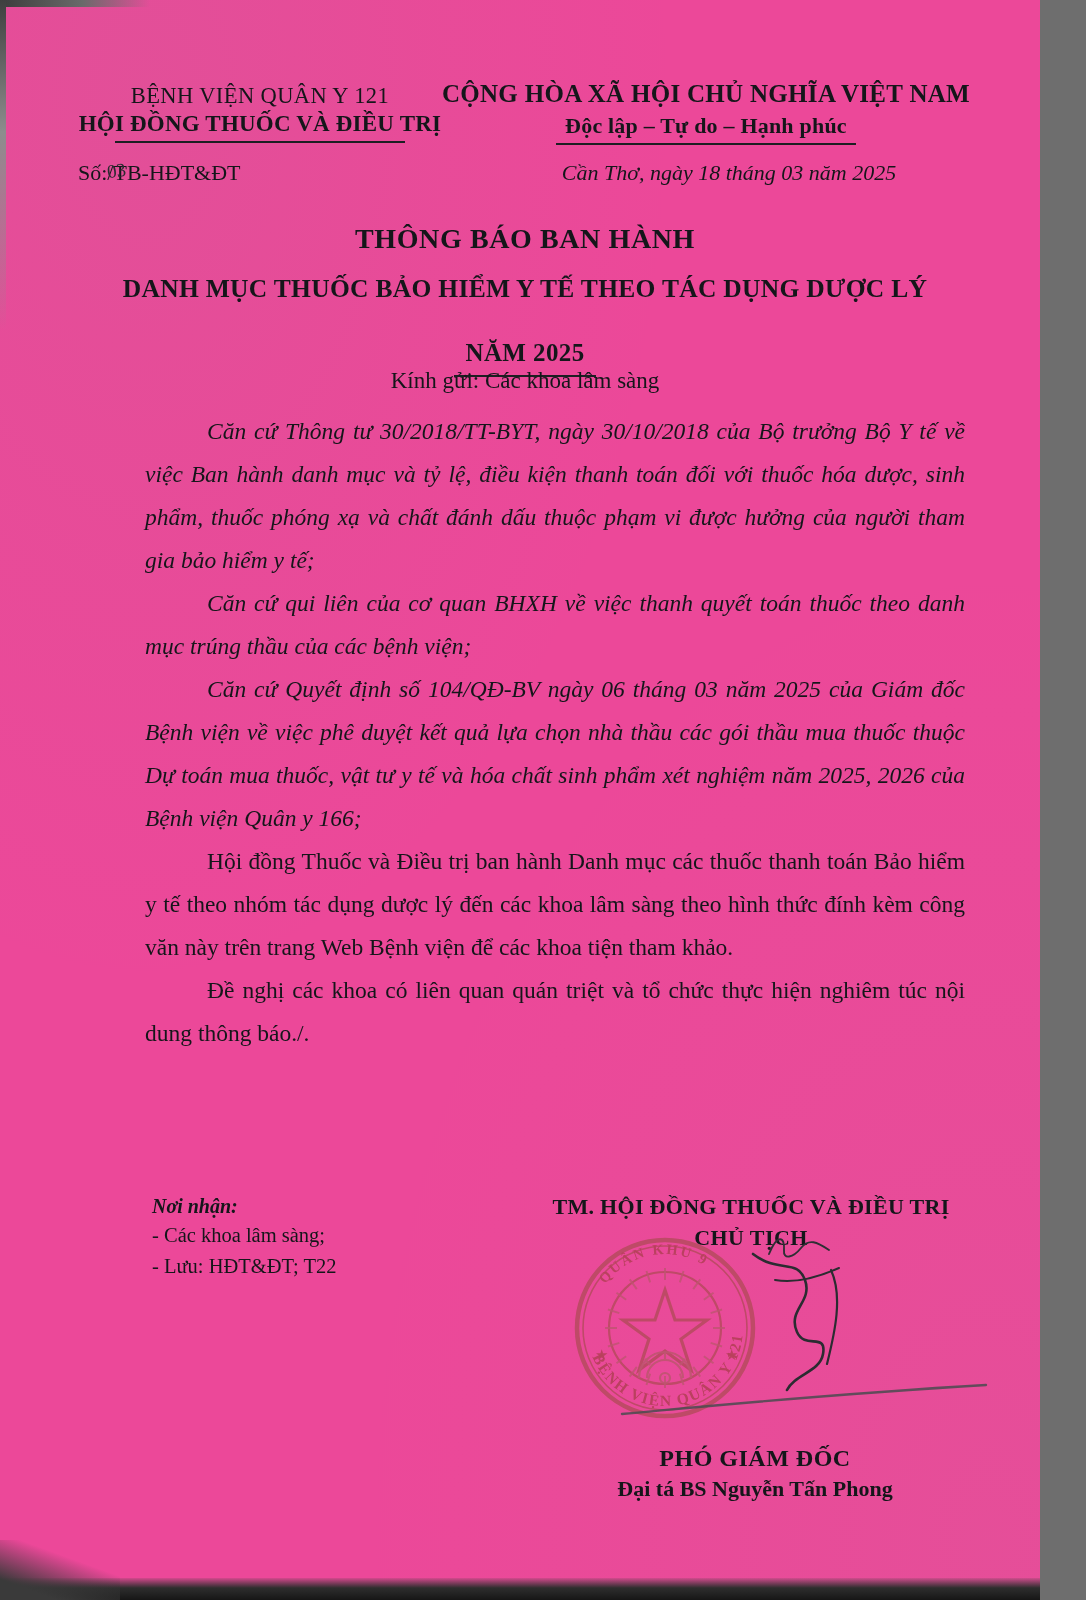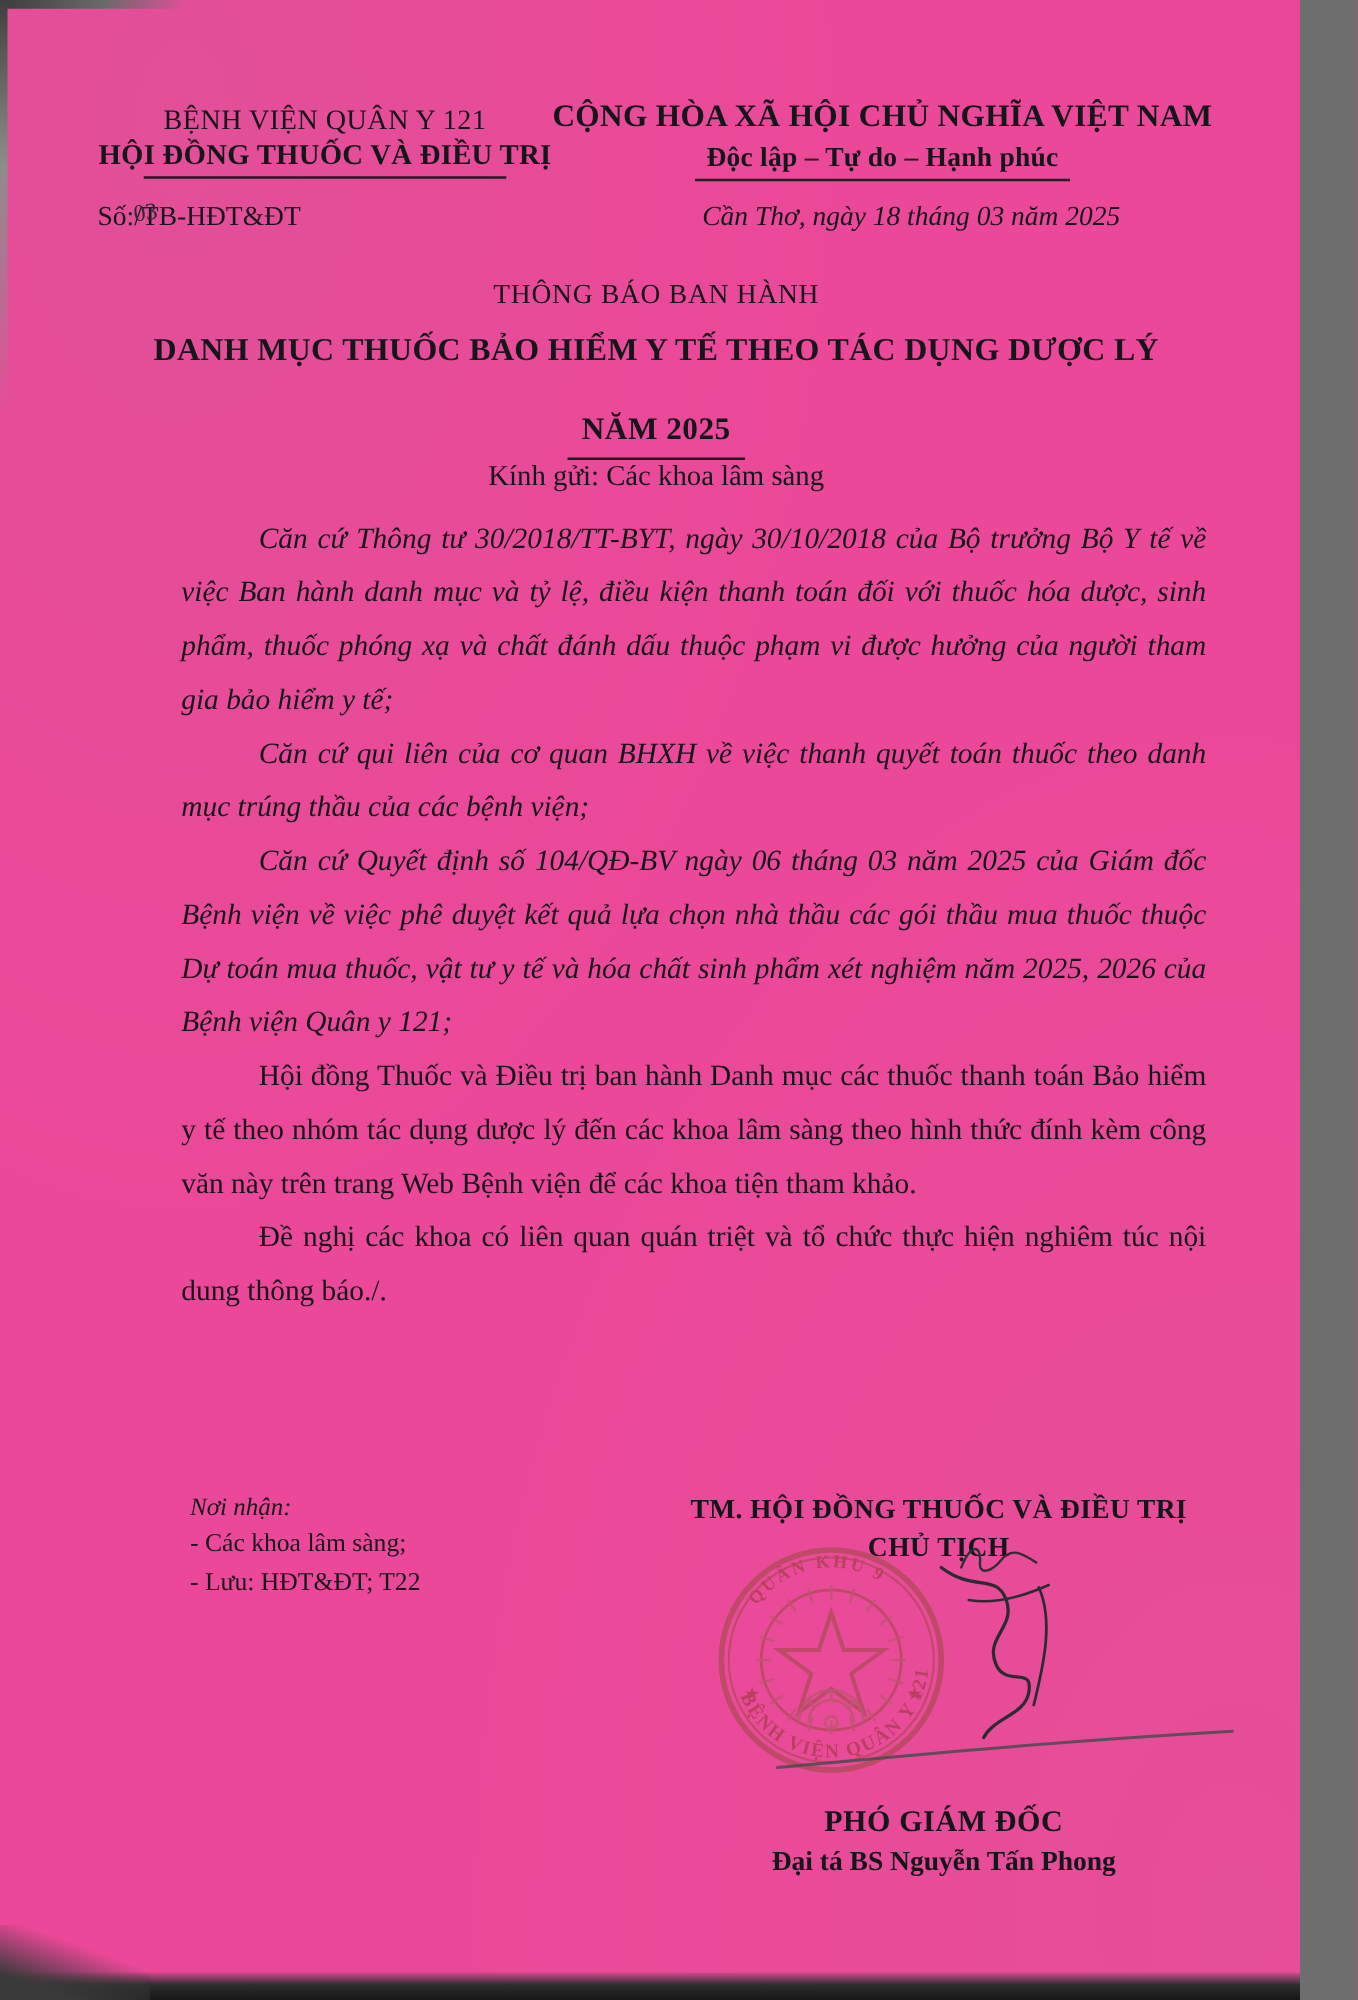--- a/index.html
+++ b/index.html
@@ -140,22 +140,22 @@
 
   
   .titles {
     position: absolute;
     top: 218px;
     left: 70px;
     right: 60px;
     text-align: center;
   }
   .title-1 {
-    font-size: 22px;
-    font-weight: normal;
+    font-size: 28px;
+    font-weight: bold;
     letter-spacing: 0.6px;
     line-height: 1.5;
   }
   .title-2 {
     font-size: 25.5px;
     font-weight: bold;
     letter-spacing: 0.3px;
     line-height: 1.5;
     margin-top: 10px;
   }
@@ -213,21 +213,21 @@
     right: 60px;
     display: flex;
     align-items: flex-start;
   }
   .recipients-block {
     width: 360px;
   }
   .recipients-title {
     font-size: 20px;
     font-style: italic;
-    font-weight: normal;
+    font-weight: bold;
     line-height: 1.4;
   }
   .recipients-item {
     font-size: 20.5px;
     line-height: 1.5;
   }
   .sign-block {
     flex: 1;
     text-align: center;
     position: relative;
@@ -341,21 +341,21 @@
       <div>NĂM 2025</div>
       <div class="title-underline"></div>
     </div>
   </div>
 
   <div class="recipient">Kính gửi: Các khoa lâm sàng</div>
 
   <div class="body">
     <p class="para italic">Căn cứ Thông tư 30/2018/TT-BYT, ngày 30/10/2018 của Bộ trưởng Bộ Y tế về việc Ban hành danh mục và tỷ lệ, điều kiện thanh toán đối với thuốc hóa dược, sinh phẩm, thuốc phóng xạ và chất đánh dấu thuộc phạm vi được hưởng của người tham gia bảo hiểm y tế;</p>
     <p class="para italic">Căn cứ qui liên của cơ quan BHXH về việc thanh quyết toán thuốc theo danh mục trúng thầu của các bệnh viện;</p>
-    <p class="para italic">Căn cứ Quyết định số 104/QĐ-BV ngày 06 tháng 03 năm 2025 của Giám đốc Bệnh viện về việc phê duyệt kết quả lựa chọn nhà thầu các gói thầu mua thuốc thuộc Dự toán mua thuốc, vật tư y tế và hóa chất sinh phẩm xét nghiệm năm 2025, 2026 của Bệnh viện Quân y 121;</p>
+    <p class="para italic">Căn cứ Quyết định số 104/QĐ-BV ngày 06 tháng 03 năm 2025 của Giám đốc Bệnh viện về việc phê duyệt kết quả lựa chọn nhà thầu các gói thầu mua thuốc thuộc Dự toán mua thuốc, vật tư y tế và hóa chất sinh phẩm xét nghiệm năm 2025, 2026 của Bệnh viện Quân y 166;</p>
     <p class="para">Hội đồng Thuốc và Điều trị ban hành Danh mục các thuốc thanh toán Bảo hiểm y tế theo nhóm tác dụng dược lý đến các khoa lâm sàng theo hình thức đính kèm công văn này trên trang Web Bệnh viện để các khoa tiện tham khảo.</p>
     <p class="para">Đề nghị các khoa có liên quan quán triệt và tổ chức thực hiện nghiêm túc nội dung thông báo./.</p>
   </div>
 
   <div class="footer">
     <div class="recipients-block">
       <div class="recipients-title">Nơi nhận:</div>
       <div class="recipients-item">- Các khoa lâm sàng;</div>
       <div class="recipients-item">- Lưu: HĐT&amp;ĐT; T22</div>
     </div>

